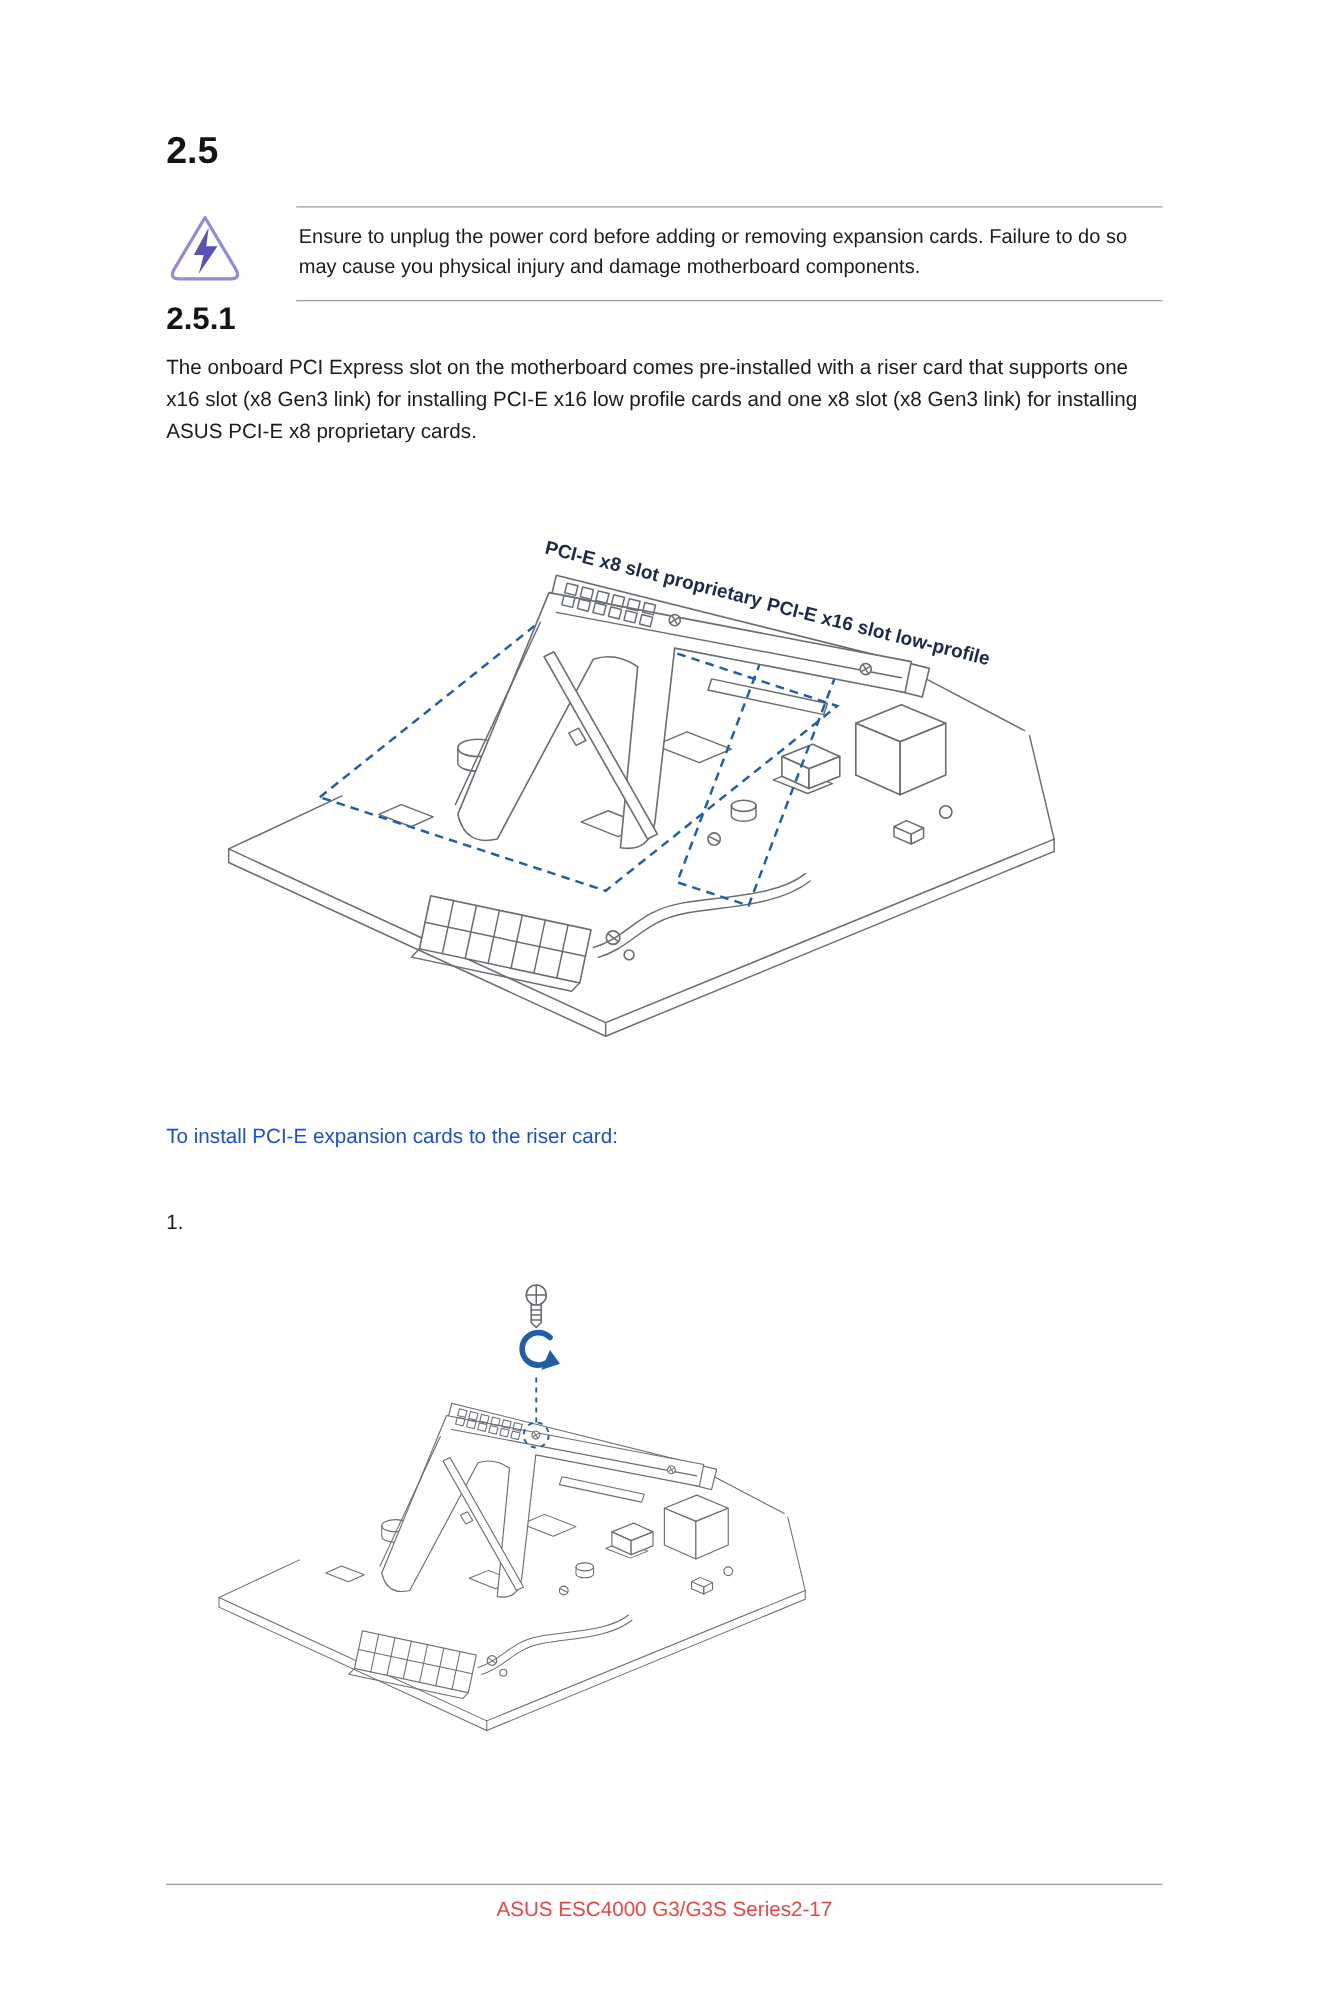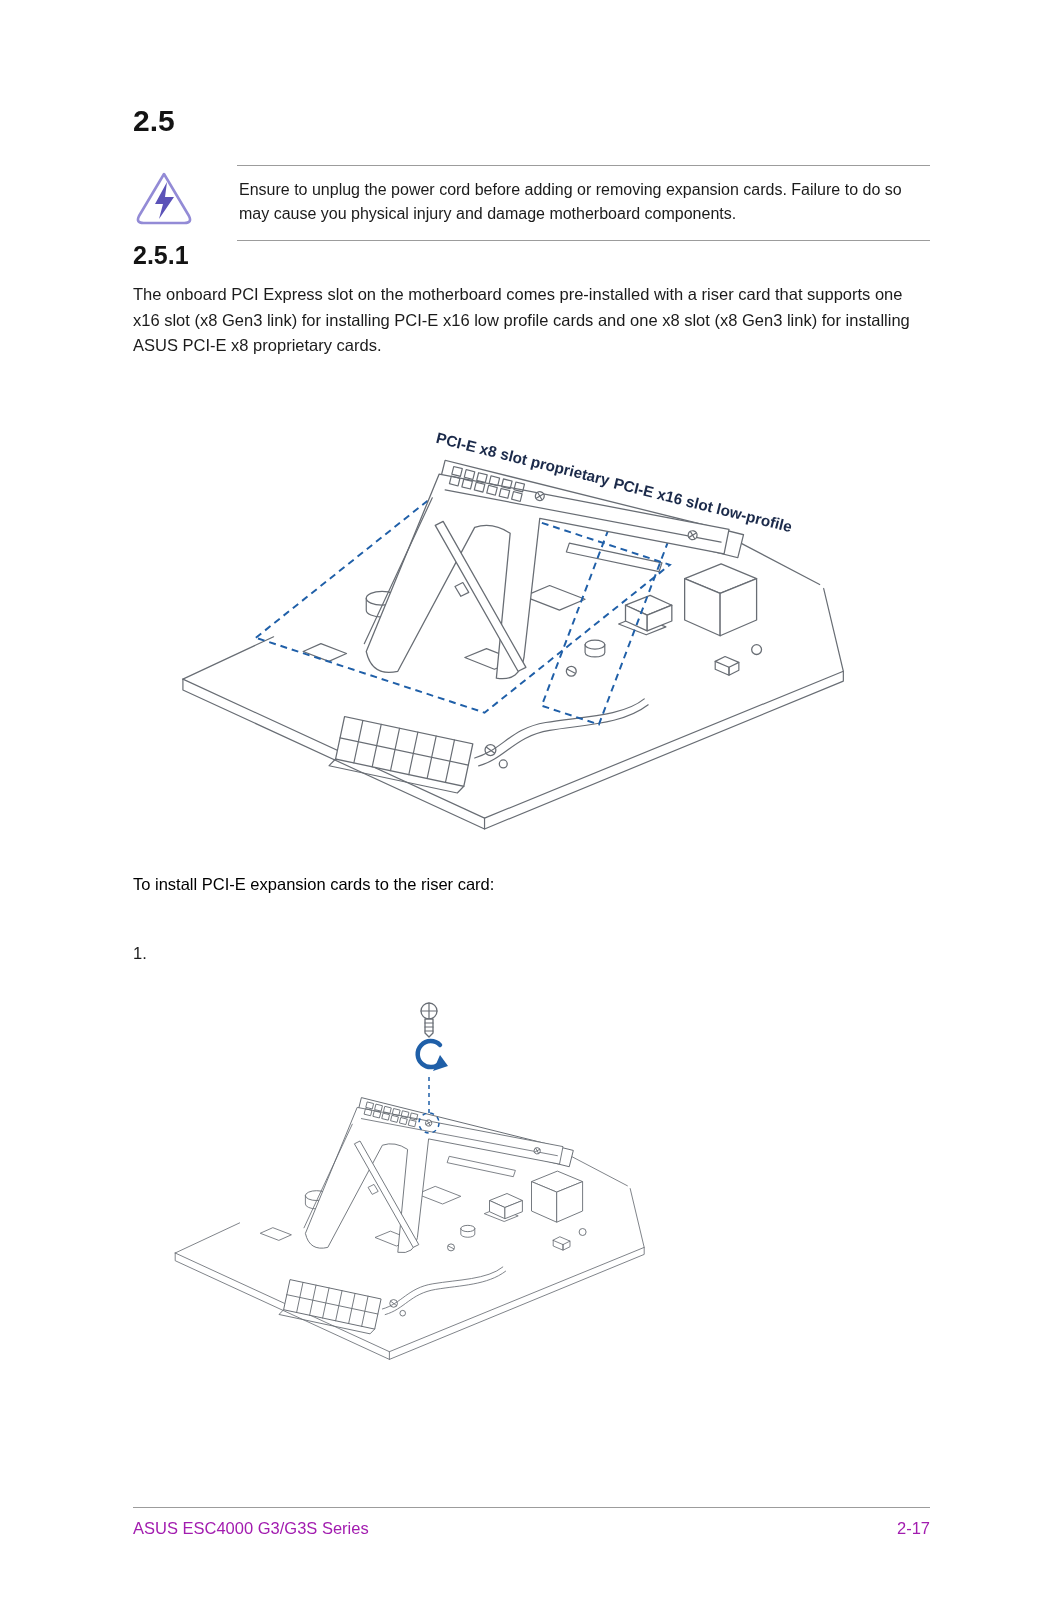--- a/index.html
+++ b/index.html
@@ -21,28 +21,28 @@
   }
 
   .h2 { display:flex; font-size:25px; font-weight:bold; color:#141414; }
   .h2 .num { width:115px; flex:0 0 115px; }
 
   .para { margin-top:12px; font-size:16.5px; line-height:1.56; max-width:806px; color:#1b1b1b; }
 
   .fig1 { margin:44px 0 0 44px; }
   .fig2 { margin:26px 0 0 34px; }
 
-  .install { margin-top:34px; font-size:16.5px; color:#000000; }
+  .install { margin-top:58px; font-size:16.5px; color:#1d4ed8; }
   .step { display:flex; margin-top:50px; font-size:16.5px; color:#1b1b1b; }
   .step .num { width:55px; flex:0 0 55px; }
 
   .footer {
     position:absolute; left:133px; right:132px; bottom:62px;
     border-top:1.5px solid #9c9c9c; padding-top:11px;
-    display:flex; justify-content:space-between; font-size:16.5px; color:#a21caf;
+    display:flex; justify-content:center; font-size:16.5px; color:#ef4444;
   }
 
   
   .ln  { stroke:#686d74; fill:none; stroke-width:1.2; stroke-linejoin:round; stroke-linecap:round; }
   .lnf { stroke:#686d74; fill:#ffffff; stroke-width:1.3; stroke-linejoin:round; }
   .dash  { fill:none; stroke:#1f5fa8; stroke-width:2; stroke-dasharray:7 5; }
   .dashb { fill:none; stroke:#1f5fa8; stroke-width:1.5; stroke-dasharray:4 4; }
   text.lbl { font-family:"Liberation Sans", sans-serif; font-weight:bold; font-size:15.5px; fill:#1b2a4a; }
 </style>
 </head>

